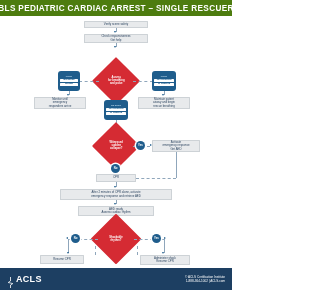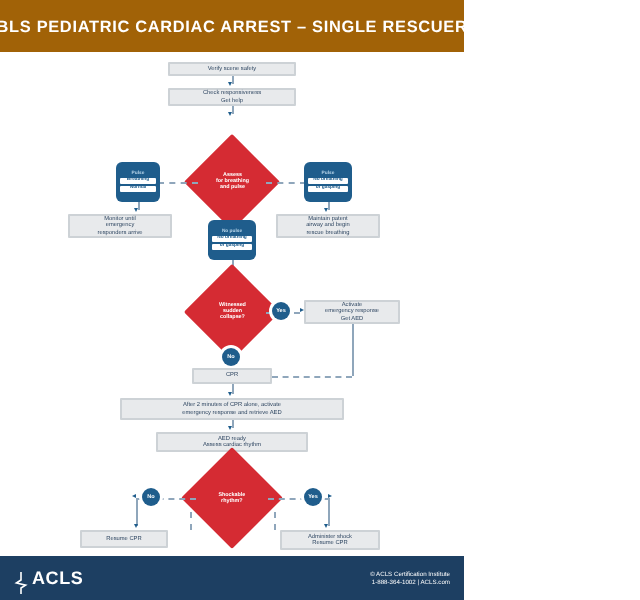--- a/index.html
+++ b/index.html
@@ -6,22 +6,22 @@
   html, body { width: 232px; height: 300px; }
   body {
     font-family: "Liberation Sans", sans-serif;
     background: #ffffff;
     position: relative;
     overflow: hidden;
   }
 
   
   .header {
-    height: 26px;
-    background: #a16207;
+    height: 16px;
+    background: #4d7c0f;
     display: flex;
     align-items: center;
     justify-content: center;
     position: relative;
   }
   .header-title {
     color: #ffffff;
     font-size: 8.2px;
     font-weight: bold;
     letter-spacing: 0.35px;

